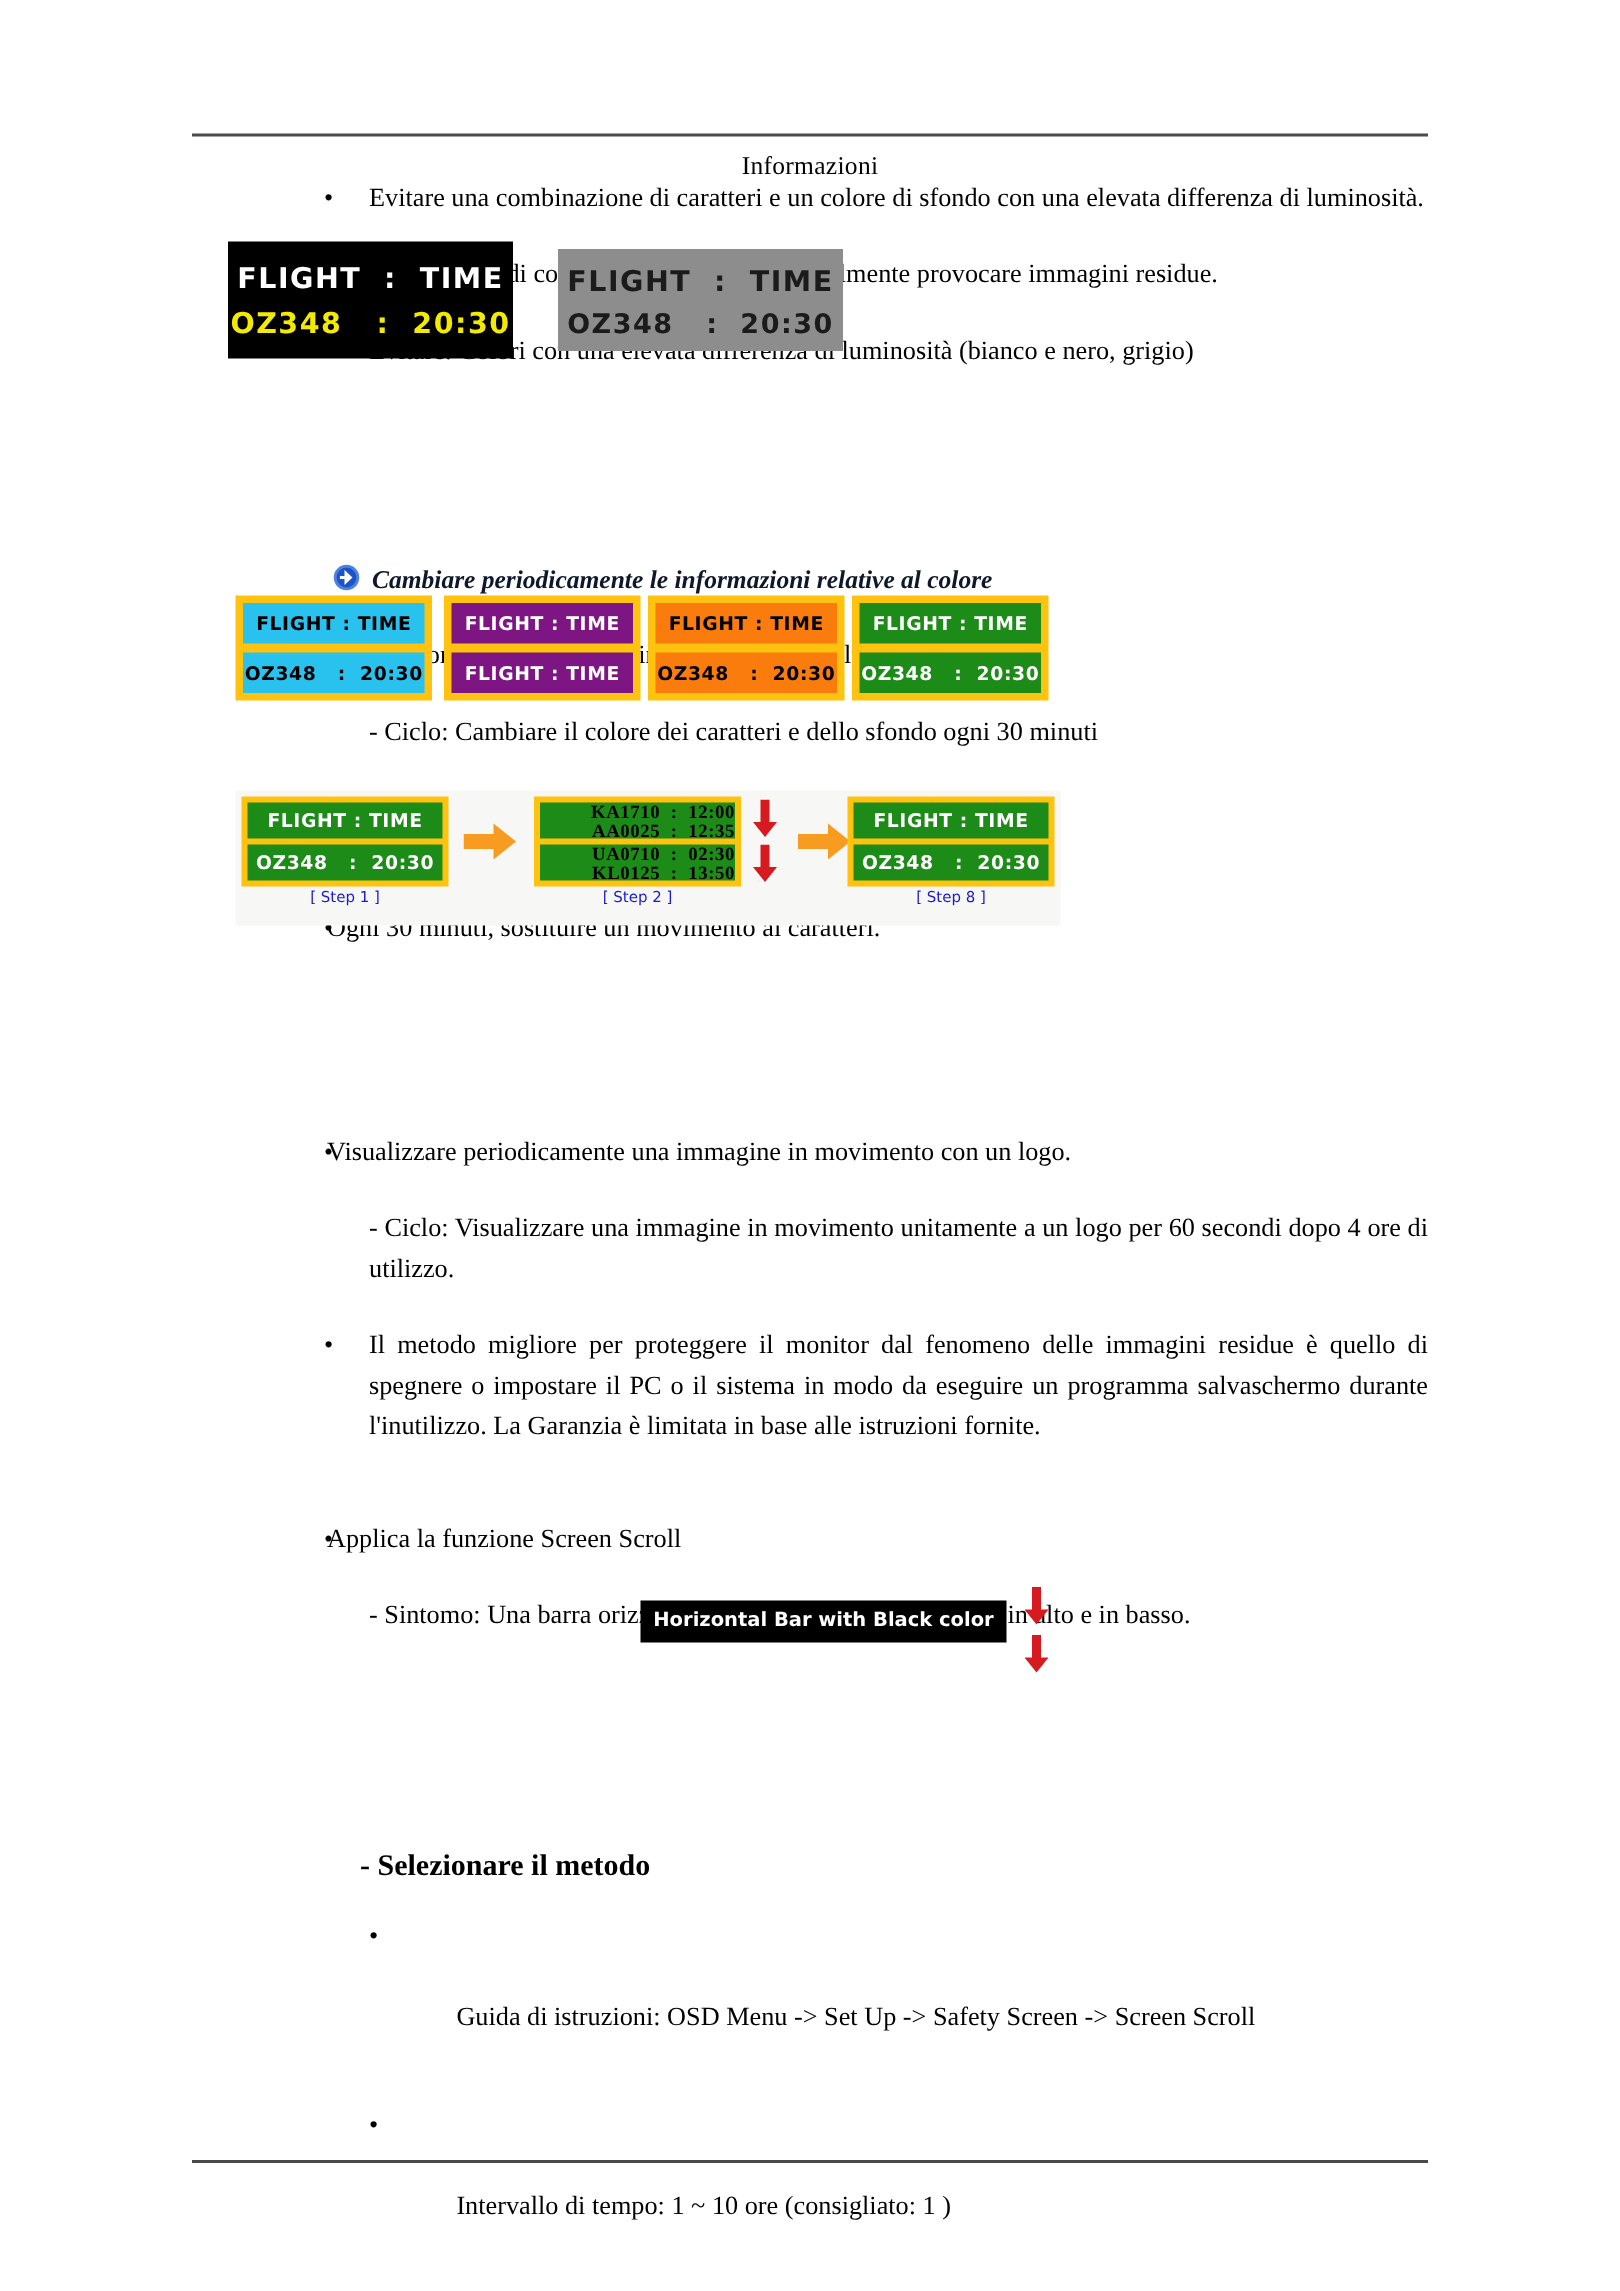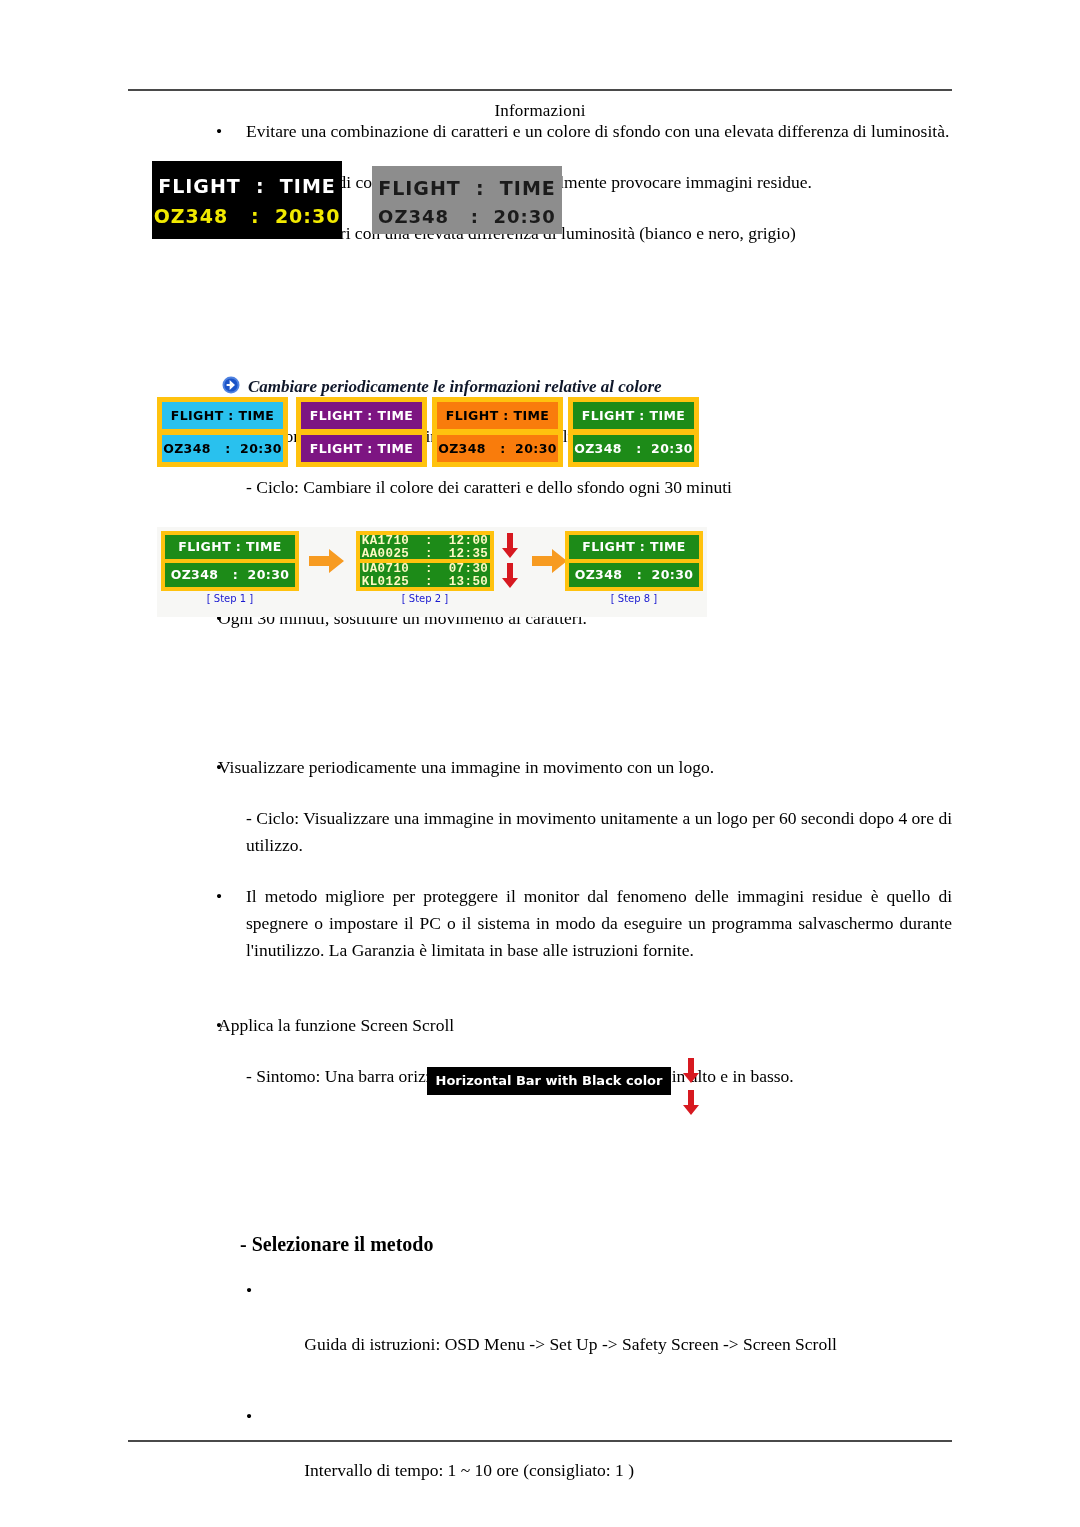--- a/index.html
+++ b/index.html
@@ -218,25 +218,25 @@
     white-space: pre;
     letter-spacing: .4px;
     margin-bottom: 4px;
     overflow: hidden;
   }
   .stepboard .cell:last-child { margin-bottom: 0; }
   .cell-scroll { position: relative; }
   .cell-scroll .sub {
     position: absolute;
     left: 0; right: 0;
-    font-family: Liberation Mono, monospace;
+    font-family: Liberation Serif, serif;
     font-weight: bold;
     font-size: 12.5px;
-    color: #fef9c3;
-    text-align: center;
+    color: #000000;
+    text-align: right;
     white-space: pre;
     letter-spacing: .4px;
     line-height: 14px;
   }
   .steplabel {
     position: absolute;
     top: 66px;
     width: 138px;
     text-align: center;
     color: #1a1ad0;
@@ -454,21 +454,21 @@
         <path d="M0 9 H20 V2 L35 14 L20 26 V19 H0 Z" fill="#f79b21"></path>
       </svg>
     </div>
 
     <div class="stepboard" style="left:199px">
       <div class="cell cell-scroll">
         <span class="sub" style="top:-1px">KA1710  :  12:00</span>
         <span class="sub" style="top:12px">AA0025  :  12:35</span>
       </div>
       <div class="cell cell-scroll">
-        <span class="sub" style="top:-1px">UA0710  :  07:30</span>
+        <span class="sub" style="top:-1px">UA0710  :  02:30</span>
         <span class="sub" style="top:12px">KL0125  :  13:50</span>
       </div>
     </div>
     <div class="steplabel" style="left:199px">[ Step 2 ]</div>
 
     <div class="rdarrow" style="left:345px; top:6px">
       <svg width="16" height="26" viewBox="0 0 16 26">
         <path d="M5 0 H11 V15 H16 L8 25 L0 15 H5 Z" fill="#d71920"></path>
       </svg>
     </div>

